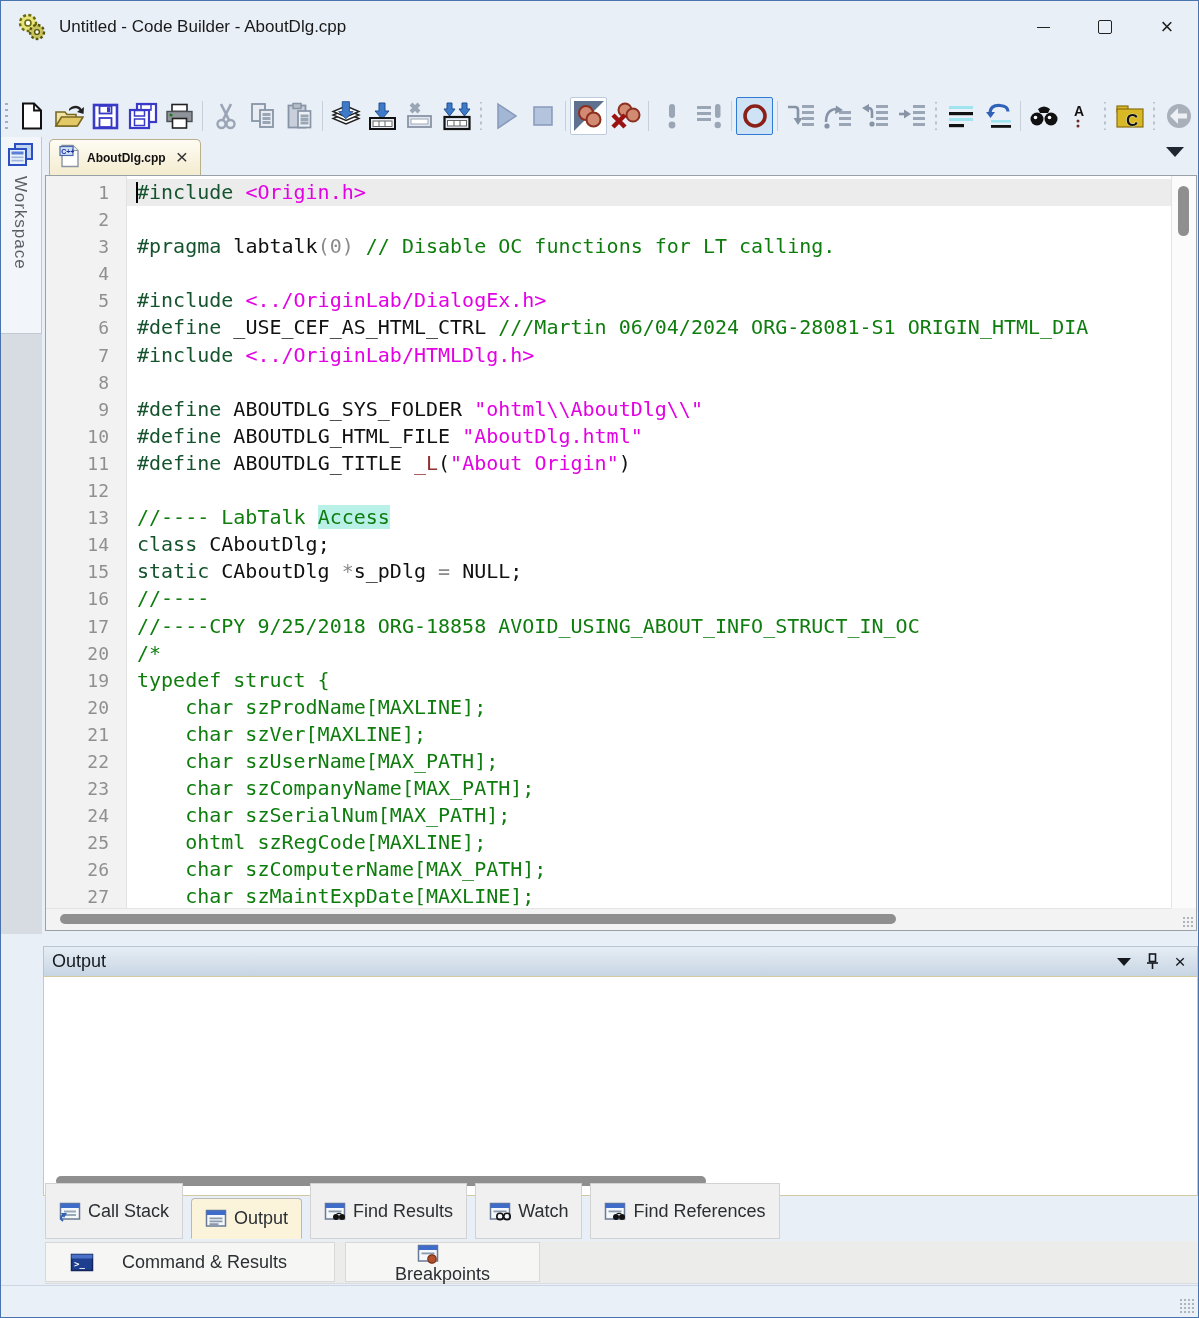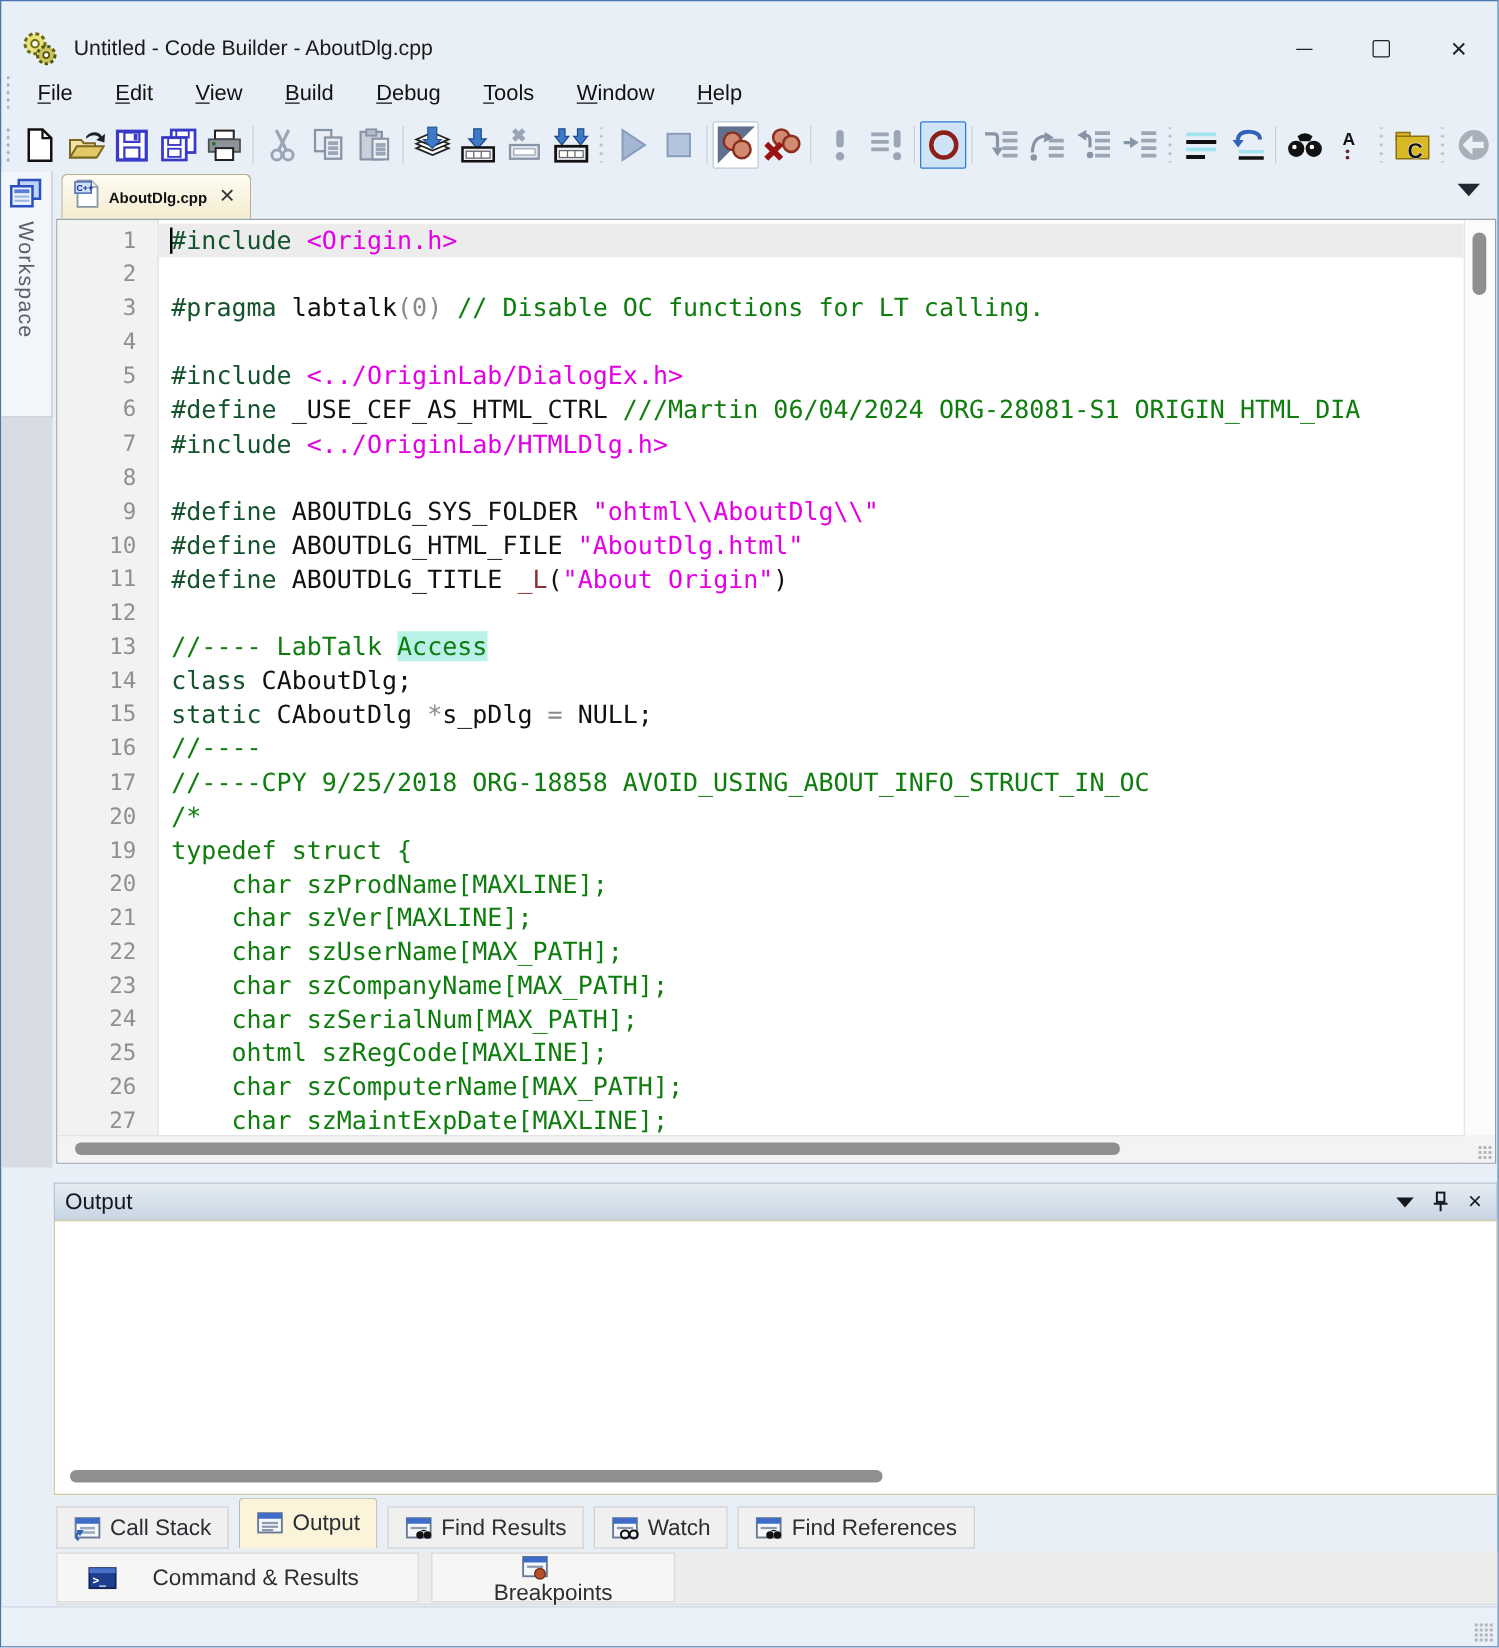--- a/index.html
+++ b/index.html
@@ -1,20 +1,20 @@
 <!DOCTYPE html>
 <html><head>
 <meta charset="utf-8">
 <style>
   html,body{margin:0;padding:0;background:#cfd8e4;}
   #win{position:relative;width:1199px;height:1318px;background:#E9EFF7;
        font-family:"Liberation Sans",sans-serif;overflow:hidden;
        border:1px solid #4a74ae;box-sizing:border-box;}
   
-  #titlebar{position:absolute;left:0;top:12px;right:0;height:52px;display:flex;align-items:center;}
+  #titlebar{position:absolute;left:0;top:0;right:0;height:52px;display:flex;align-items:center;}
   #app-icon{margin-left:16px;width:30px;height:30px;flex:0 0 auto;}
   #win-title{margin-left:12px;font-size:17px;color:#1a1a1a;}
   #caption-buttons{margin-left:auto;display:flex;height:100%;}
   .capbtn{width:62px;height:100%;display:flex;align-items:center;justify-content:center;cursor:default;}
   .min-glyph{width:13px;height:0;border-top:1.6px solid #222;}
   .max-glyph{width:12px;height:12px;border:1.6px solid #222;border-radius:2px;}
   .close-glyph{font-size:22px;color:#222;line-height:1;font-weight:300;}
   
   #menubar{position:absolute;left:0;top:52px;right:0;height:42px;display:flex;align-items:center;}
   .vgrip{width:5px;height:26px;margin:0 4px 0 3px;
@@ -80,21 +80,21 @@
   #output-title{font-size:18px;color:#15191e;margin-left:8px;}
   #output-hdr-btns{margin-left:auto;display:flex;align-items:center;gap:10px;margin-right:8px;}
   .ohbtn{display:flex;align-items:center;justify-content:center;width:18px;height:18px;cursor:default;}
   .oh-drop{width:0;height:0;border-left:7px solid transparent;border-right:7px solid transparent;border-top:8px solid #15191e;}
   .oh-close{font-size:19px;color:#15191e;line-height:1;}
   #output-body{position:absolute;left:0;top:30px;right:0;bottom:0;background:#ffffff;
                border:1px solid #d2c9a0;box-sizing:border-box;}
   #out-hthumb{position:absolute;left:12px;bottom:9px;width:650px;height:10px;background:#8f8f8f;border-radius:5px;}
   
   #tabs-row1{position:absolute;left:44px;top:1197px;right:0;height:41px;display:flex;align-items:flex-end;gap:8px;}
-  .btab{height:34px;display:flex;align-items:center;padding:0 13px;background:#EFF0EF;border:1px solid #d2d2d2;
+  .btab{height:56px;display:flex;align-items:center;padding:0 13px;background:#EFF0EF;border:1px solid #d2d2d2;
         box-sizing:border-box;font-size:18px;color:#2b2f33;cursor:default;white-space:nowrap;}
   .btab .bicon{margin-right:6px;display:flex;}
   .btab.selected{height:41px;background:#FBF4DB;border-color:#b9b9b9;border-bottom-color:#FBF4DB;
                  border-top-left-radius:4px;border-top-right-radius:4px;}
   #tabs-row2{position:absolute;left:44px;top:1240px;right:0;height:42px;background:#ECEDEB;display:flex;align-items:center;gap:10px;
              border-bottom:1px solid #d8dce0;}
   .btab2{height:40px;display:flex;align-items:center;padding:0 24px;background:#F6F6F4;border:1px solid #d8d8d8;
          box-sizing:border-box;font-size:18px;color:#2b2f33;cursor:default;white-space:nowrap;min-width:290px;}
   .btab2:nth-child(2){min-width:195px;flex-direction:column;}
   .btab2 .bicon{margin-right:28px;display:flex;}
@@ -122,33 +122,20 @@
         </div>
       <div class="capbtn">
           <div class="max-glyph"></div>
         </div>
       <div class="capbtn">
           <div class="close-glyph">×</div>
         </div>
     </div>
   </div>
 
-  <div id="menubar">
-    <div class="vgrip"></div>
-    <div id="menu-items" style="display:flex;">
-        <div class="menu-item"><u>F</u>ile</div>
-        <div class="menu-item"><u>E</u>dit</div>
-        <div class="menu-item"><u>V</u>iew</div>
-        <div class="menu-item"><u>B</u>uild</div>
-        <div class="menu-item"><u>D</u>ebug</div>
-        <div class="menu-item"><u>T</u>ools</div>
-        <div class="menu-item"><u>W</u>indow</div>
-        <div class="menu-item"><u>H</u>elp</div>
-      </div>
-  </div>
 
   <div id="toolbar">
     <div id="toolbar-items" style="display:flex;align-items:center;">
         <div class="tgrip"></div>
         <div class="tbtn ">
           <svg width="26" height="28" viewBox="0 0 26 28">
             <path d="M4 1.5h11l7 7v18H4z" fill="#fff" stroke="#111" stroke-width="2"></path>
             <path d="M15 1.5v7h7" fill="none" stroke="#111" stroke-width="1.8"></path>
           </svg>
         </div>

